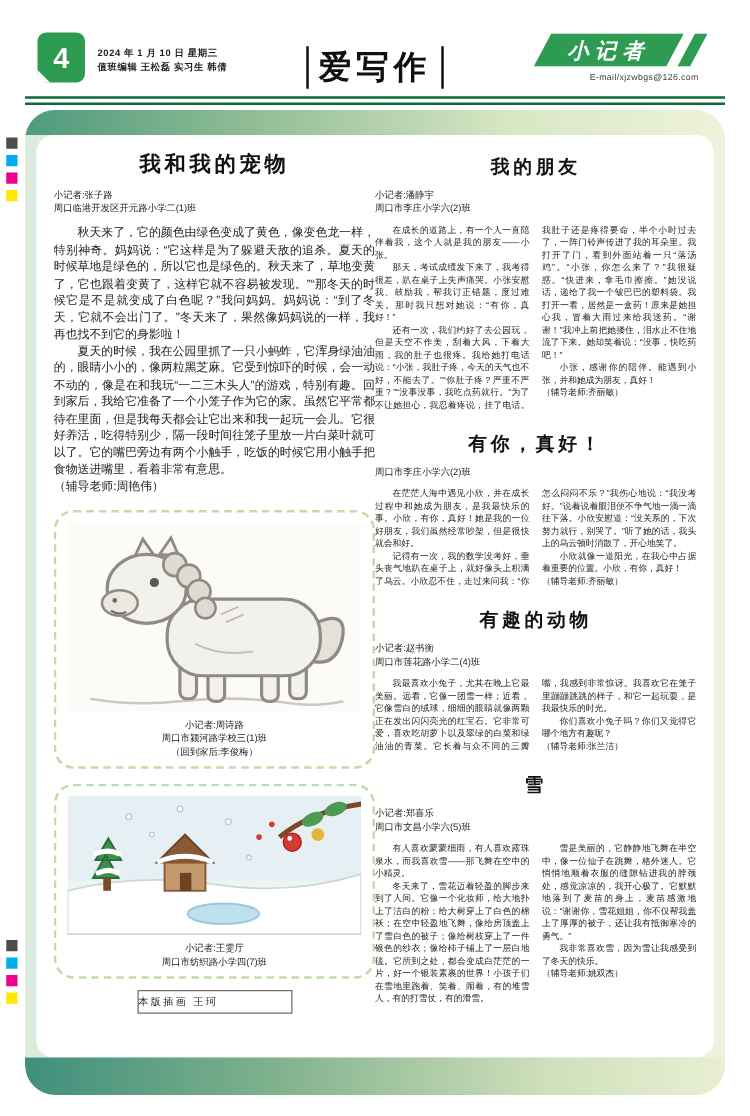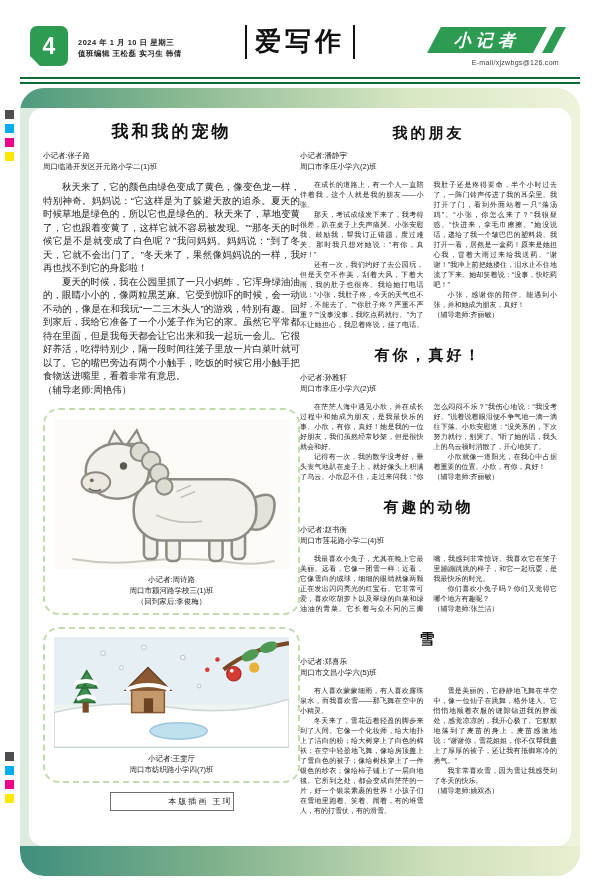--- a/index.html
+++ b/index.html
@@ -13,21 +13,21 @@
   .regmarks .m{width:9px;height:9px;}
 
   
   .pagenum{position:absolute;left:30px;top:26px;width:38px;height:40px;background:#2d9b52;
            border-radius:7px;color:#fff;font-size:23px;font-weight:bold;
            display:flex;align-items:center;justify-content:center;}
   .pagenum::after{content:"";position:absolute;left:0;bottom:0;width:0;height:0;
            border-bottom:10px solid #fff;border-right:10px solid transparent;}
   .dateblock{position:absolute;left:78px;top:37px;font-size:7.5px;line-height:11px;
            font-weight:bold;color:#222;letter-spacing:.5px;}
-  .section-title{position:absolute;left:0;right:0;top:24px;display:flex;justify-content:center;
+  .section-title{position:absolute;left:0;right:0;top:36px;display:flex;justify-content:center;
            align-items:center;gap:8px;text-align:right;}
   .section-title .txt{font-size:26px;font-weight:bold;letter-spacing:4px;color:#101010;
            font-family:"Liberation Serif","DejaVu Serif",serif;}
   .vbar{width:2px;height:34px;background:#101010;}
   .brand-flag{position:absolute;right:60px;top:27px;width:106px;height:26px;background:#2d9b52;
            transform:skewX(-28deg);display:flex;align-items:center;justify-content:center;}
   .brand-flag .txt{transform:skewX(28deg);color:#fff;font-size:17px;font-weight:bold;
            font-style:italic;letter-spacing:5px;font-family:"DejaVu Serif","Liberation Serif",serif;}
   .brand-slash{position:absolute;right:41px;top:27px;width:10px;height:26px;background:#2d9b52;
            transform:skewX(-28deg);}
@@ -54,21 +54,21 @@
   .teacher{display:block;text-align:left;text-indent:0;}
   .col.right .article{margin-top:16px;}
   .col.right .article:first-child{margin-top:4px;}
   .col.right .article .title{font-size:15px;}
   .col.right .body{font-size:7px;line-height:10px;column-count:2;column-gap:10px;margin-top:8px;}
 
   
   .artbox{margin-top:12px;border:2px dashed #bfdcaa;border-radius:16px;padding:8px 9px 6px;}
   .artbox svg{display:block;width:100%;height:auto;}
   .caption{margin-top:5px;text-align:center;font-size:7.5px;line-height:11px;color:#222;}
-  .note{margin:9px auto 0;width:122px;border:1px solid #6f6f6f;text-align:right;
+  .note{margin:9px auto 0;width:122px;border:1px solid #6f6f6f;text-align:left;
         font-size:8px;padding:3px 0;color:#222;letter-spacing:2px;}
 </style>
 </head>
 <body>
 
 <div class="page">
 
   <div class="regmarks top">
     <div class="m" style="background:#4d4d4f"></div>
     <div class="m" style="background:#00aeef"></div>
@@ -200,21 +200,20 @@
               <p>那天，考试成绩发下来了，我考得很差，趴在桌子上失声痛哭。小张安慰我、鼓励我，帮我订正错题，度过难关。那时我只想对她说：“有你，真好！”</p>
               <p>还有一次，我们约好了去公园玩，但是天空不作美，刮着大风，下着大雨，我的肚子也很疼。我给她打电话说：“小张，我肚子疼，今天的天气也不好，不能去了。”“你肚子疼？严重不严重？”“没事没事，我吃点药就行。”为了不让她担心，我忍着疼说，挂了电话。我肚子还是疼得要命，半个小时过去了，一阵门铃声传进了我的耳朵里。我打开了门，看到外面站着一只“落汤鸡”。“小张，你怎么来了？”我很疑惑。“快进来，拿毛巾擦擦。”她没说话，递给了我一个皱巴巴的塑料袋。我打开一看，居然是一盒药！原来是她担心我，冒着大雨过来给我送药。“谢谢！”我冲上前把她搂住，泪水止不住地流了下来。她却笑着说：“没事，快吃药吧！”</p>
               <p>小张，感谢你的陪伴。能遇到小张，并和她成为朋友，真好！</p>
               <span class="teacher">（辅导老师:齐丽敏）</span>
             </div>
           </section>
 
           <section class="article">
             <h2 class="title">有你，真好！</h2>
             <div class="byline">
-              <div>小记者:孙雅轩</div>
               <div>周口市李庄小学六(2)班</div>
             </div>
             <div class="body">
               <p>在茫茫人海中遇见小欣，并在成长过程中和她成为朋友，是我最快乐的事。小欣，有你，真好！她是我的一位好朋友，我们虽然经常吵架，但是很快就会和好。</p>
               <p>记得有一次，我的数学没考好，垂头丧气地趴在桌子上，就好像头上积满了乌云。小欣忍不住，走过来问我：“你怎么闷闷不乐？”我伤心地说：“我没考好。”说着说着眼泪便不争气地一滴一滴往下落。小欣安慰道：“没关系的，下次努力就行，别哭了。”听了她的话，我头上的乌云顿时消散了，开心地笑了。</p>
               <p>小欣就像一道阳光，在我心中占据着重要的位置。小欣，有你，真好！</p>
               <span class="teacher">（辅导老师:齐丽敏）</span>
             </div>
           </section>
 

